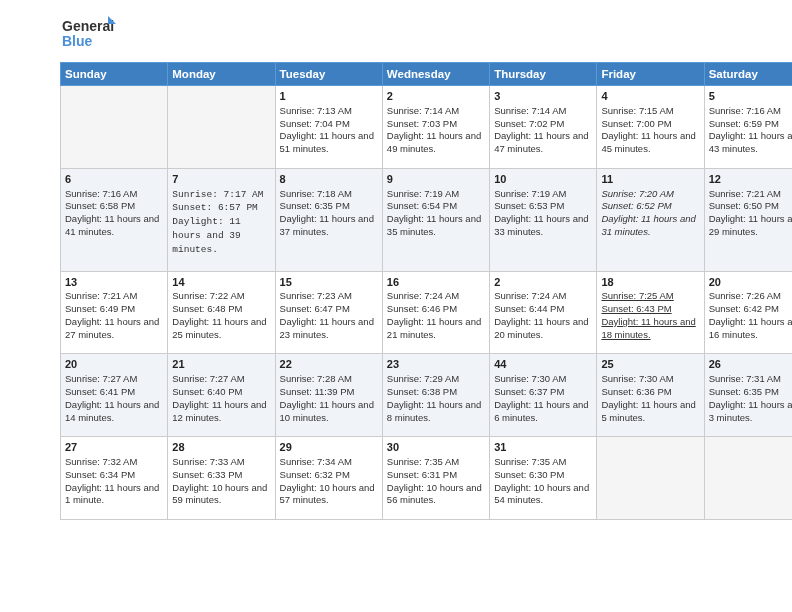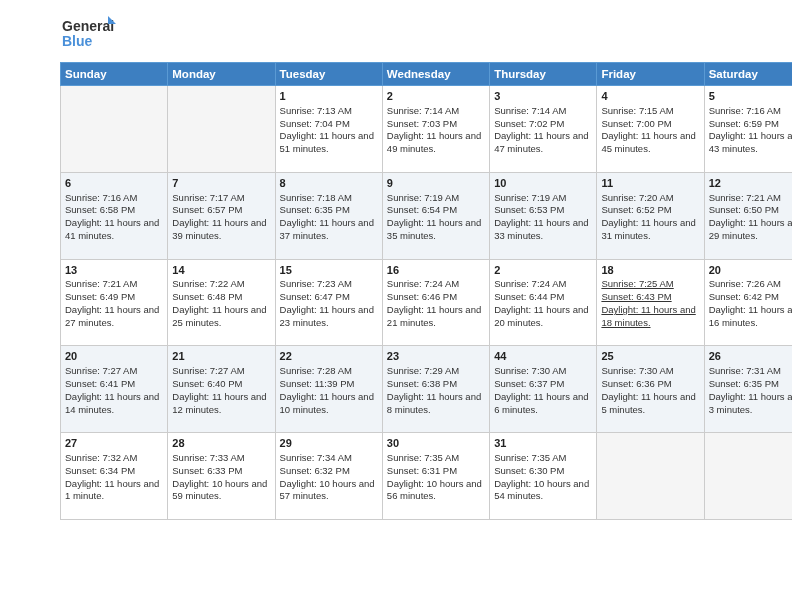--- a/index.html
+++ b/index.html
@@ -135,33 +135,33 @@
 Sunset: 7:00 PM
 Daylight: 11 hours and 45 minutes.</span></td>
           <td><span class="day-num">5</span><span style="white-space: pre-line;">Sunrise: 7:16 AM
 Sunset: 6:59 PM
 Daylight: 11 hours and 43 minutes.</span></td>
         </tr>
         <tr class="row-alt">
           <td><span class="day-num">6</span><span style="white-space: pre-line;">Sunrise: 7:16 AM
 Sunset: 6:58 PM
 Daylight: 11 hours and 41 minutes.</span></td>
-          <td><span class="day-num">7</span><span style="white-space: pre-line;">Sunrise: 7:17 AM
+          <td><span class="day-num">7</span><span style="white-space: pre-line; font-family: Liberation Mono, monospace;">Sunrise: 7:17 AM
 Sunset: 6:57 PM
 Daylight: 11 hours and 39 minutes.</span></td>
           <td><span class="day-num">8</span><span style="white-space: pre-line;">Sunrise: 7:18 AM
 Sunset: 6:35 PM
 Daylight: 11 hours and 37 minutes.</span></td>
           <td><span class="day-num">9</span><span style="white-space: pre-line;">Sunrise: 7:19 AM
 Sunset: 6:54 PM
 Daylight: 11 hours and 35 minutes.</span></td>
           <td><span class="day-num">10</span><span style="white-space: pre-line;">Sunrise: 7:19 AM
 Sunset: 6:53 PM
 Daylight: 11 hours and 33 minutes.</span></td>
-          <td><span class="day-num">11</span><span style="white-space: pre-line;">Sunrise: 7:20 AM
+          <td><span class="day-num">11</span><span style="white-space: pre-line; font-style: italic;">Sunrise: 7:20 AM
 Sunset: 6:52 PM
 Daylight: 11 hours and 31 minutes.</span></td>
           <td><span class="day-num">12</span><span style="white-space: pre-line;">Sunrise: 7:21 AM
 Sunset: 6:50 PM
 Daylight: 11 hours and 29 minutes.</span></td>
         </tr>
         <tr class="row-alt2">
           <td><span class="day-num">13</span><span style="white-space: pre-line;">Sunrise: 7:21 AM
 Sunset: 6:49 PM
 Daylight: 11 hours and 27 minutes.</span></td>

